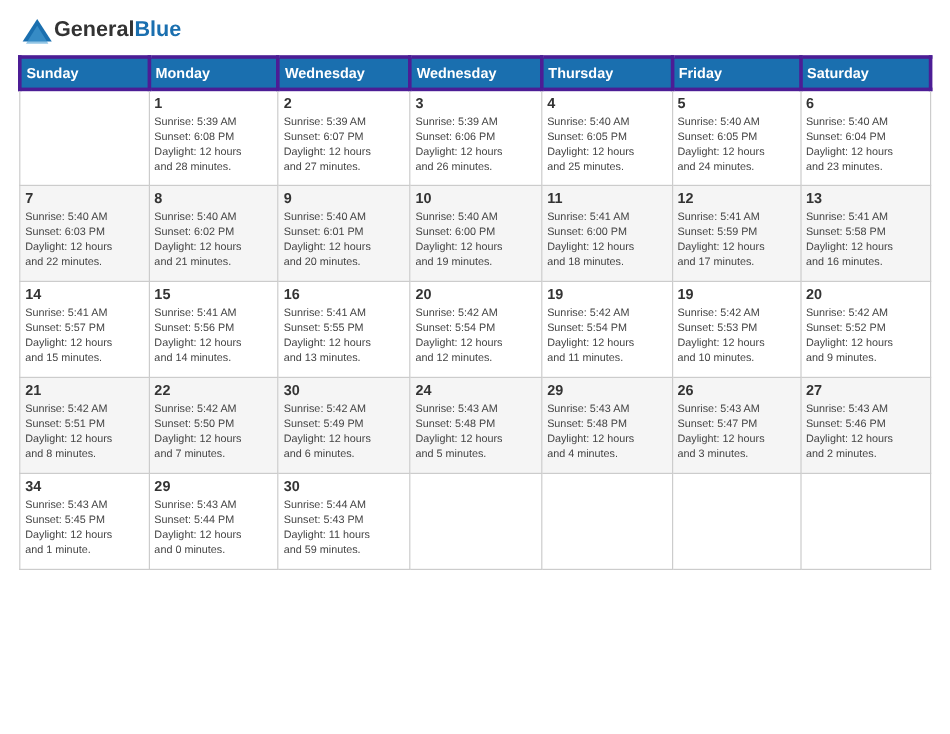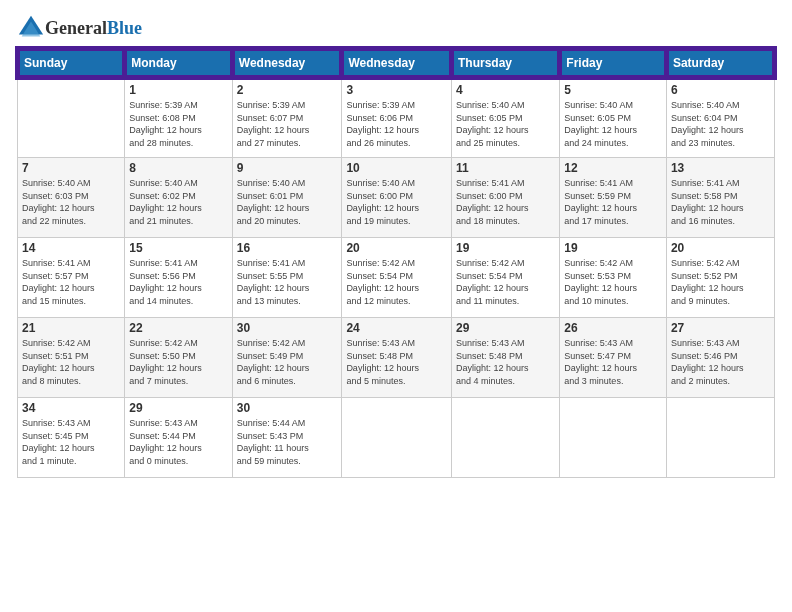--- a/index.html
+++ b/index.html
@@ -16,23 +16,22 @@
       padding: 10px 15px;
     }
     .header-area {
       display: flex;
       justify-content: space-between;
       align-items: flex-start;
       margin-bottom: 4px;
     }
     .logo {
       display: flex;
-      align-items: center;
+      align-items: flex-start;
       margin-top: 4px;
-      font-family: Liberation Serif, serif;
     }
     .logo-icon {
       width: 28px;
       height: 28px;
       margin-left: 2px;
     }
     .title-area {
       text-align: right;
     }
     .month-title {
@@ -49,21 +48,21 @@
       border-collapse: collapse;
       font-size: 10px;
     }
     .calendar-table thead th {
       background: #1a6faf;
       color: #fff;
       padding: 5px 4px;
       text-align: left;
       font-size: 12px;
       font-weight: bold;
-      border: 5px solid #4c1d95;
+      border: 3px solid #4c1d95;
     }
     .calendar-table tbody td {
       border: 1px solid #ccc;
       vertical-align: top;
       padding: 3px 4px;
       width: 113px;
       min-height: 70px;
       height: 80px;
     }
     .calendar-table tbody tr:nth-child(odd) td {

